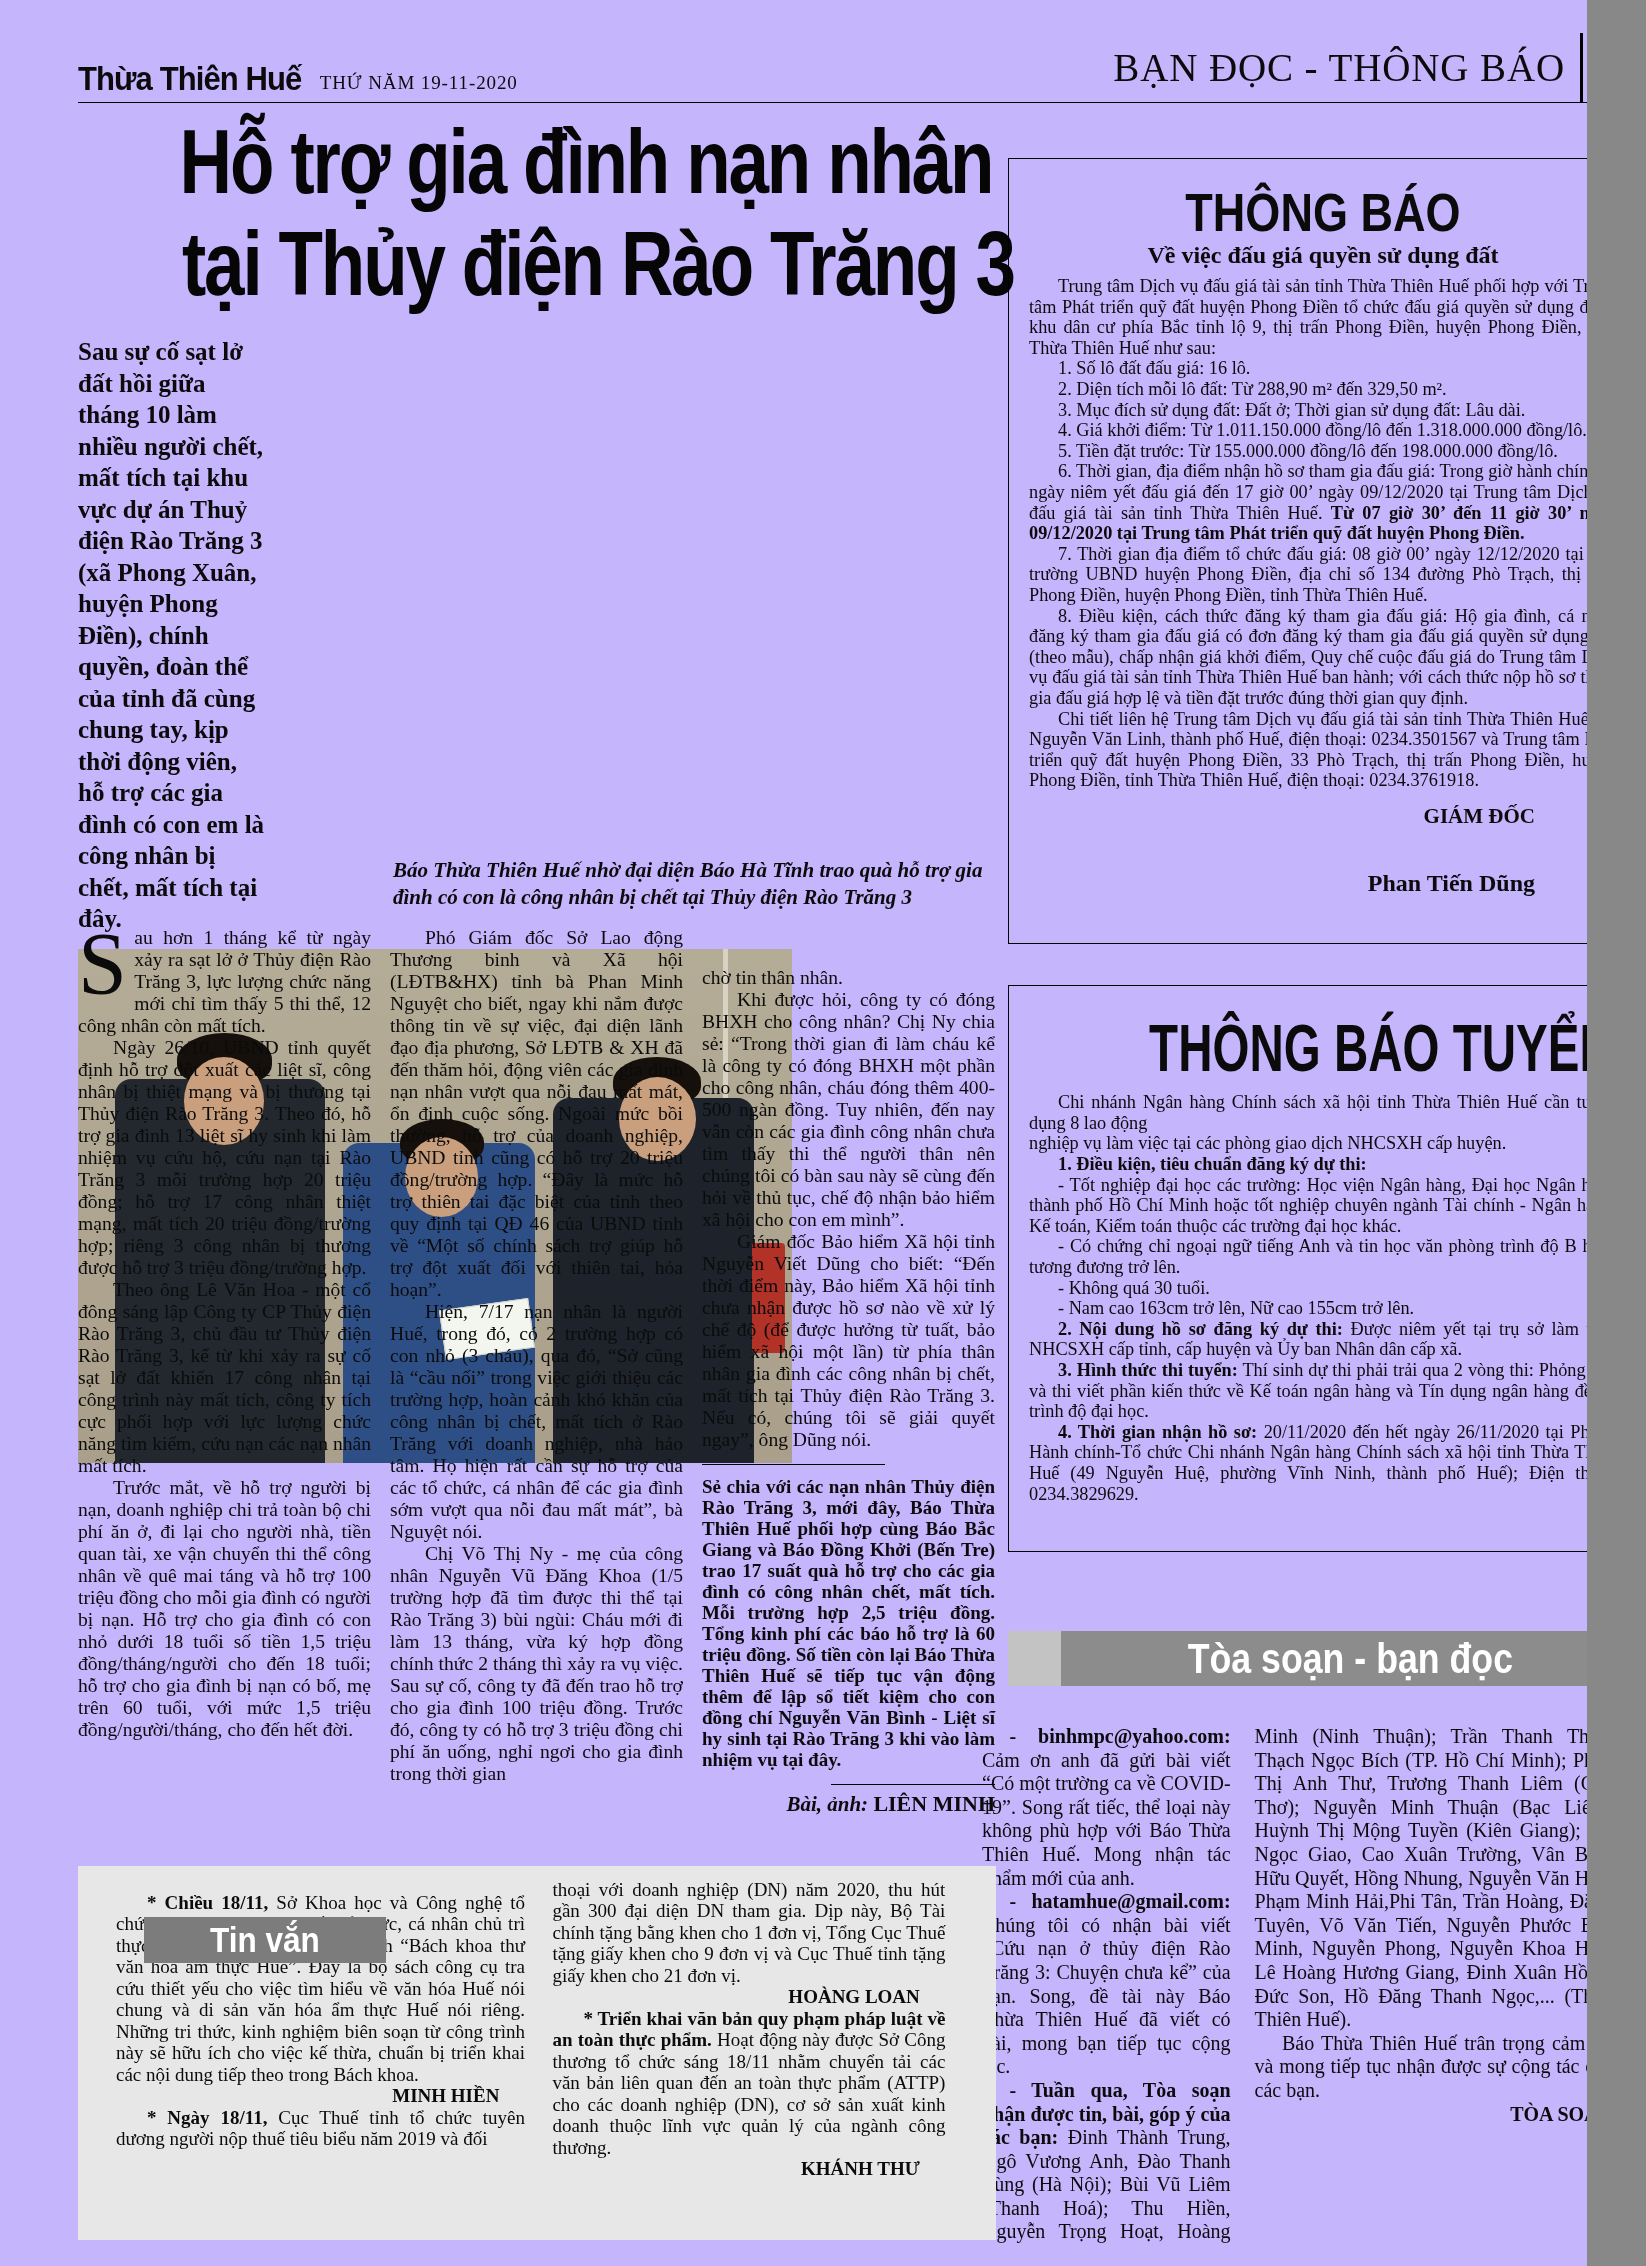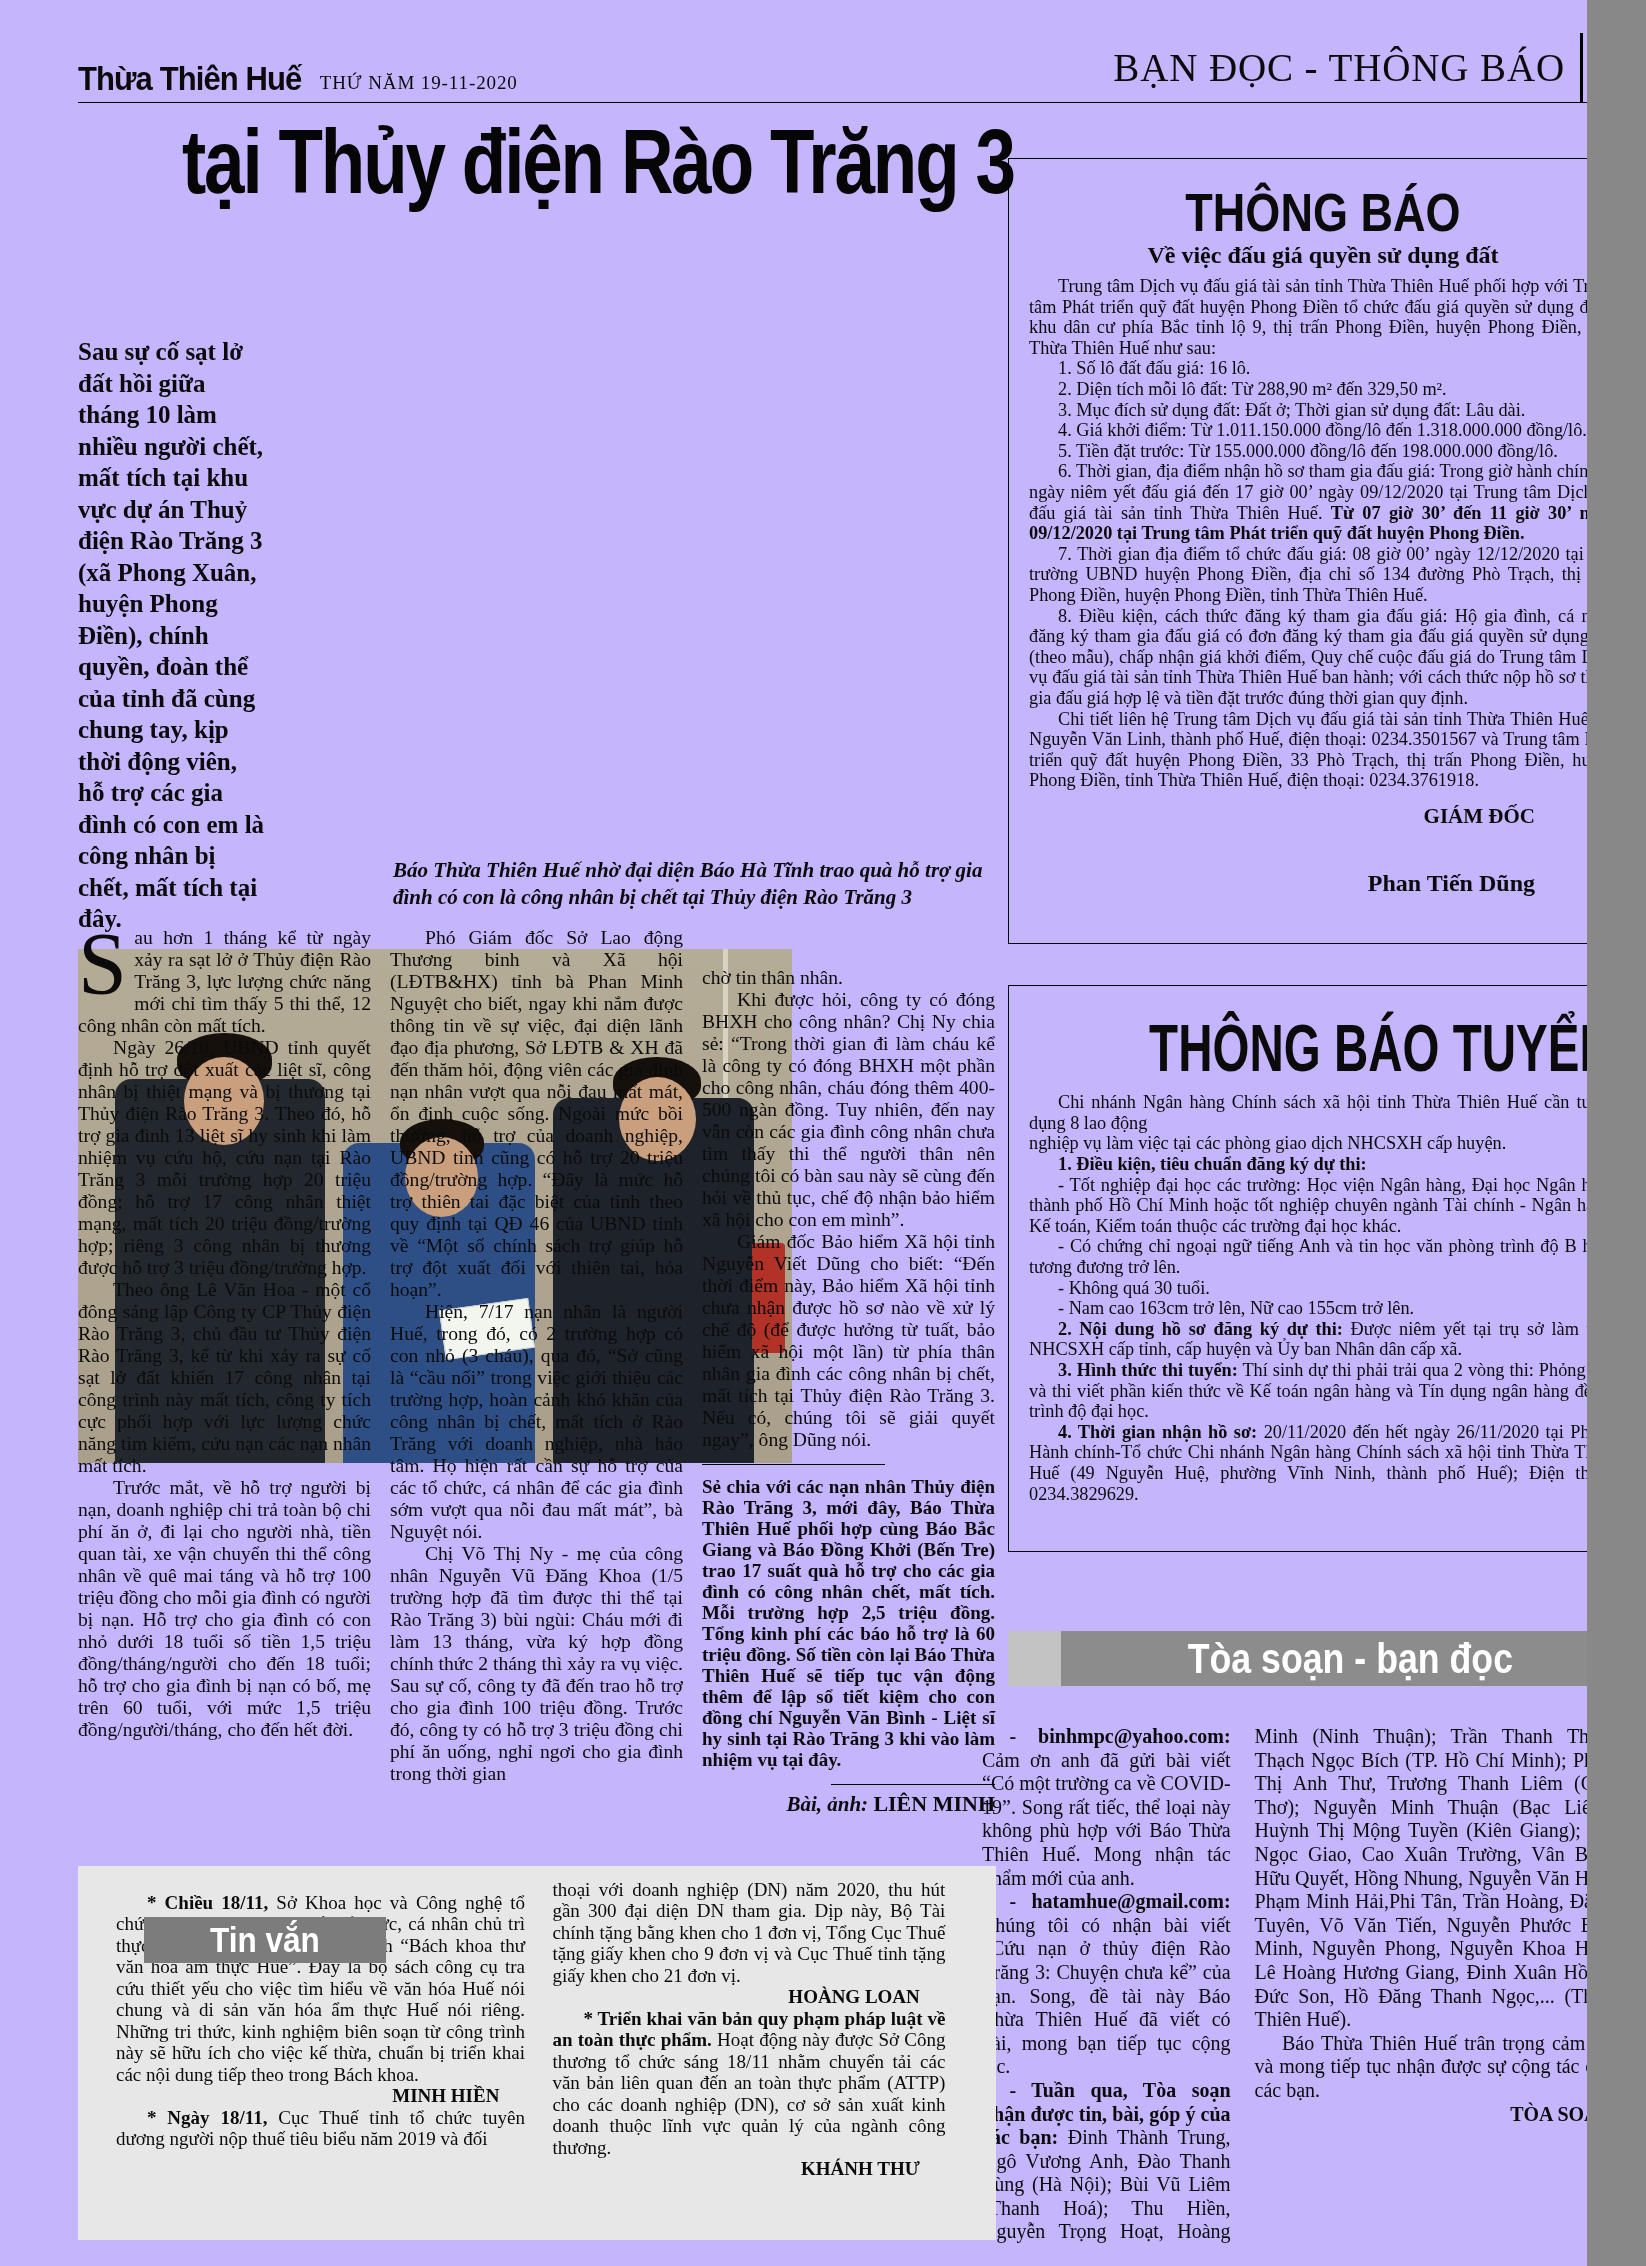--- a/index.html
+++ b/index.html
@@ -96,20 +96,21 @@
       <span class="issue-date">THỨ NĂM  19-11-2020</span>
     </div>
     <div class="mh-right">
       <span class="section-title">BẠN ĐỌC - THÔNG BÁO</span>
       <span class="mh-bar"></span>
       <span class="page-num">7</span>
     </div>
   </div>
 
   <div class="headline">
+    <div><span class="cond">Hỗ trợ gia đình nạn nhân</span></div>
     <div><span class="cond">tại Thủy điện Rào Trăng 3</span></div>
   </div>
 
   <div class="lead-row">
     <div class="lead">Sau sự cố sạt lở đất hồi giữa tháng 10 làm nhiều người chết, mất tích tại khu vực dự án Thuỷ điện Rào Trăng 3 (xã Phong Xuân, huyện Phong Điền), chính quyền, đoàn thể của tỉnh đã cùng chung tay, kịp thời động viên, hỗ trợ các gia đình có con em là công nhân bị chết, mất tích tại đây.</div>
     <div class="photo">
       <div class="doorline" style="right:64px;"></div>
       <div class="fig" style="left:37px;width:210px;height:384px;background:#23282f;"></div>
       <div class="hair" style="left:99px;top:84px;width:95px;height:53px;"></div>
       <div class="head" style="left:106px;top:108px;width:80px;height:88px;"></div>

